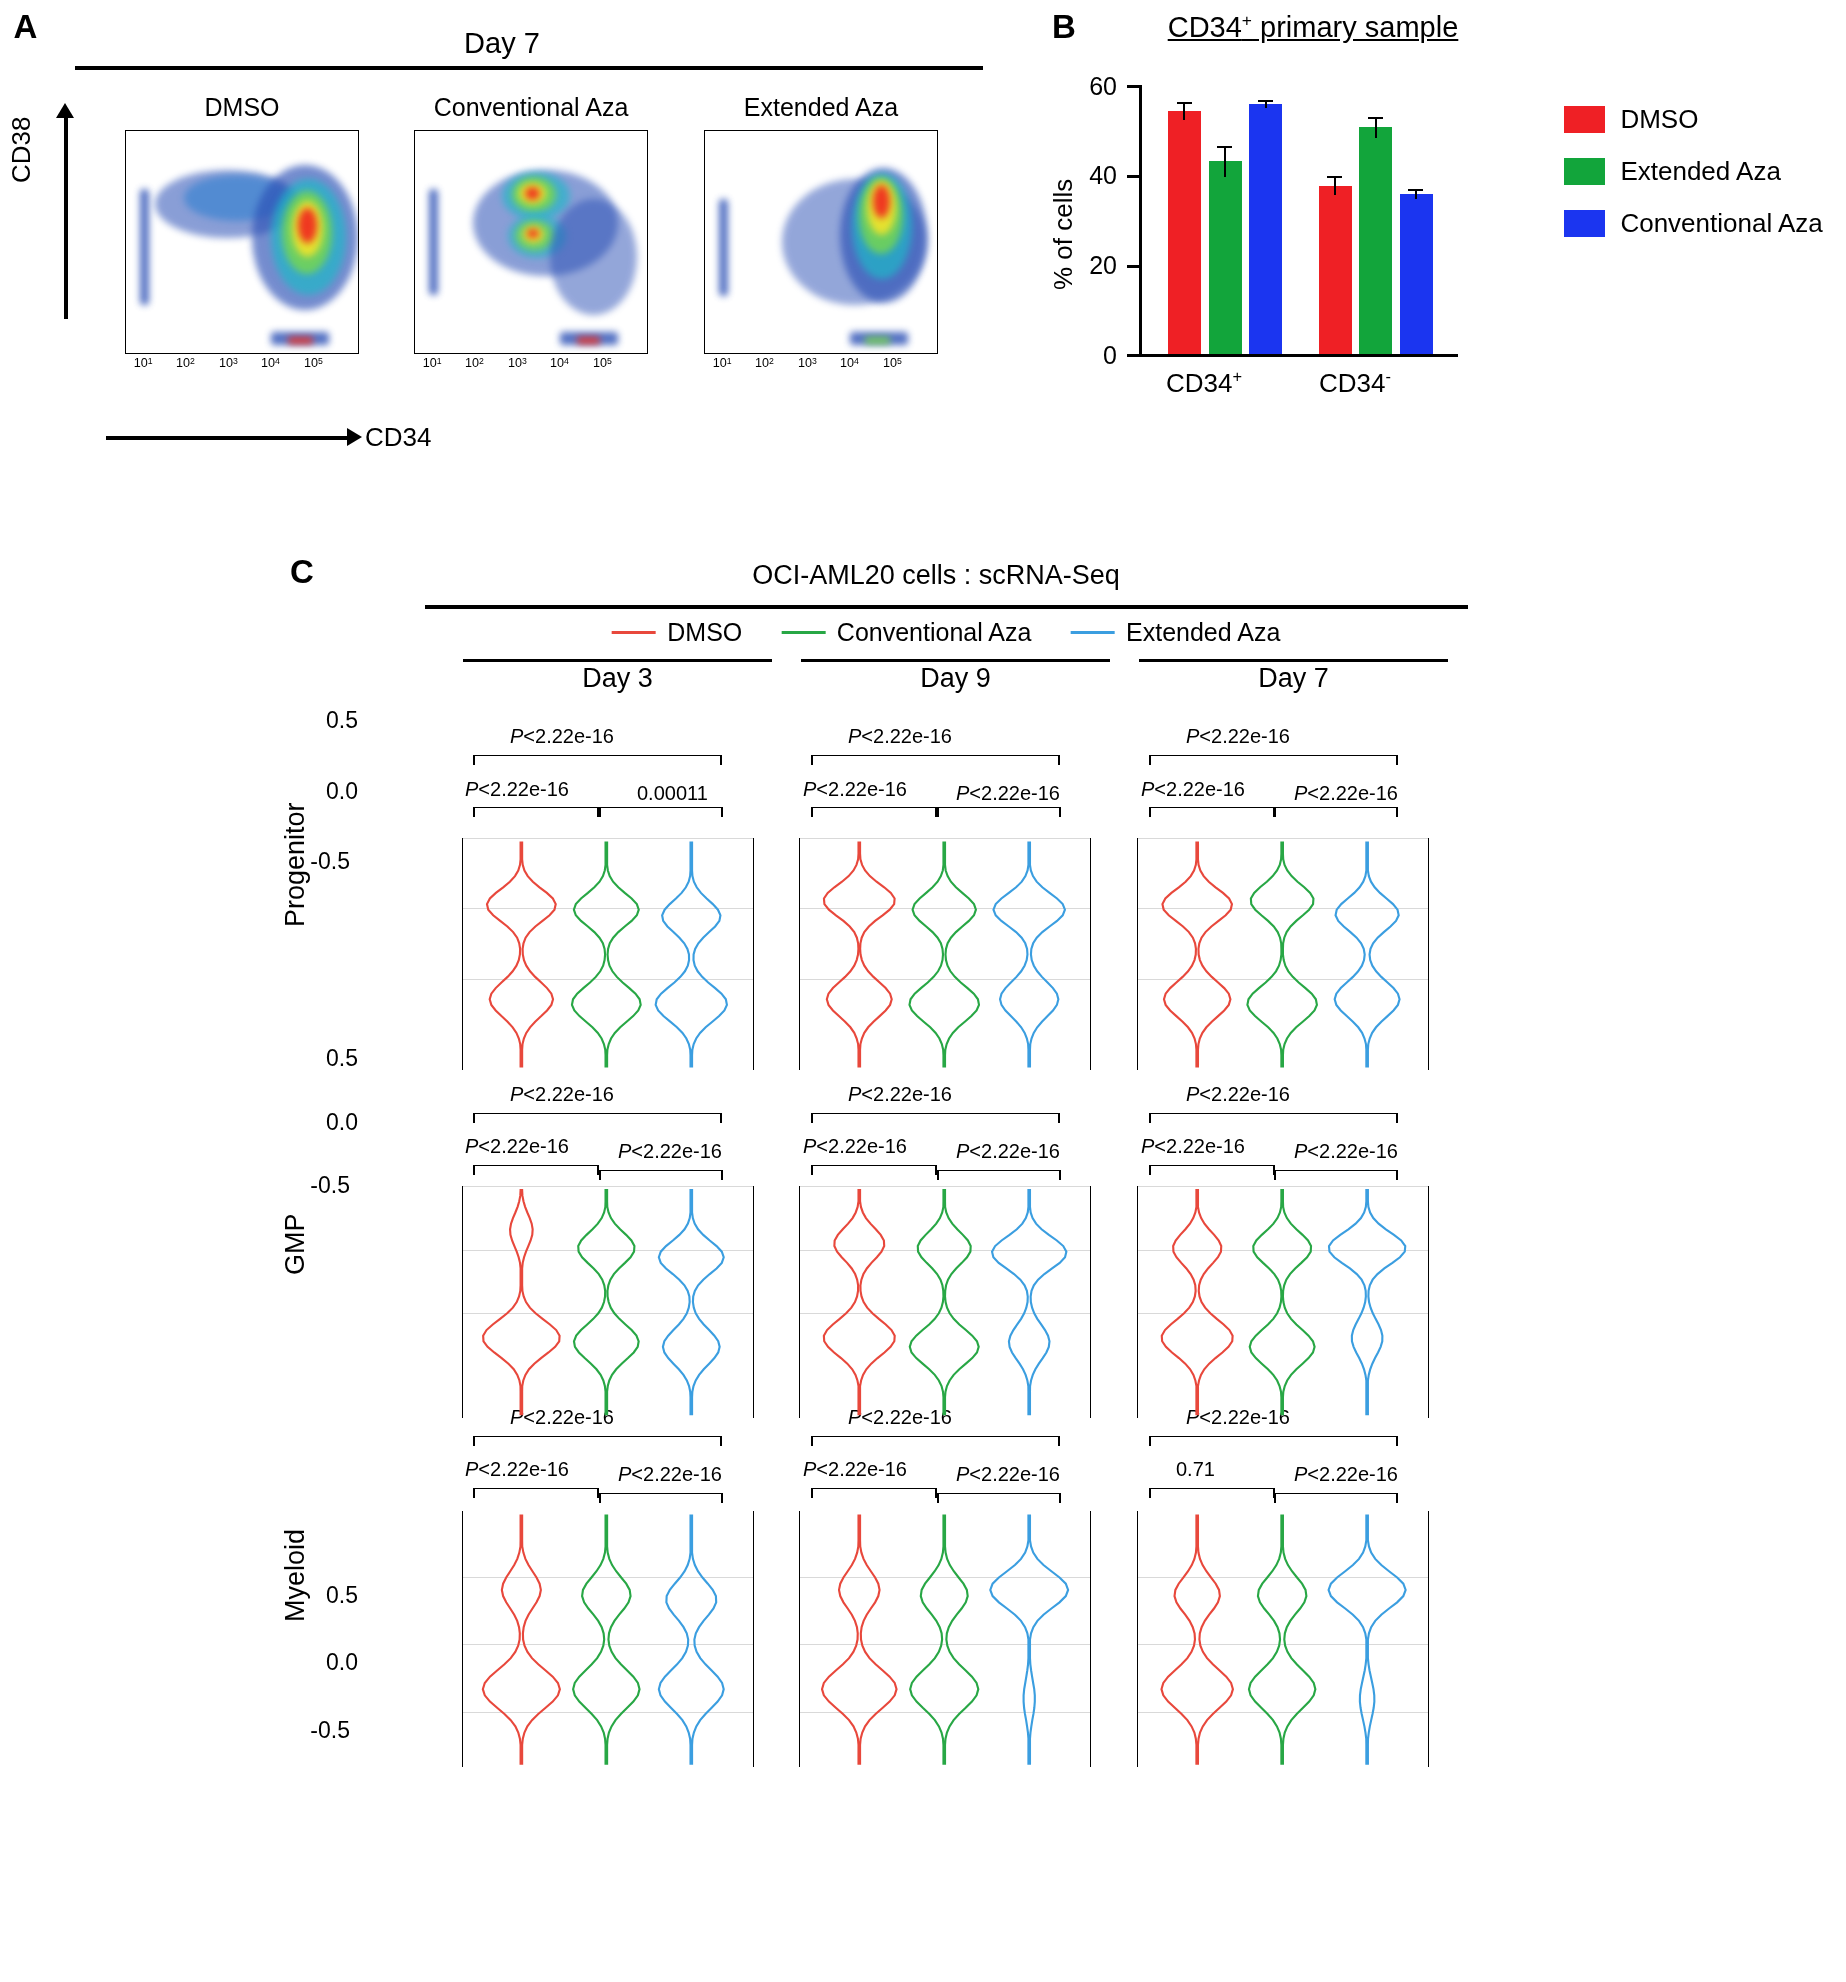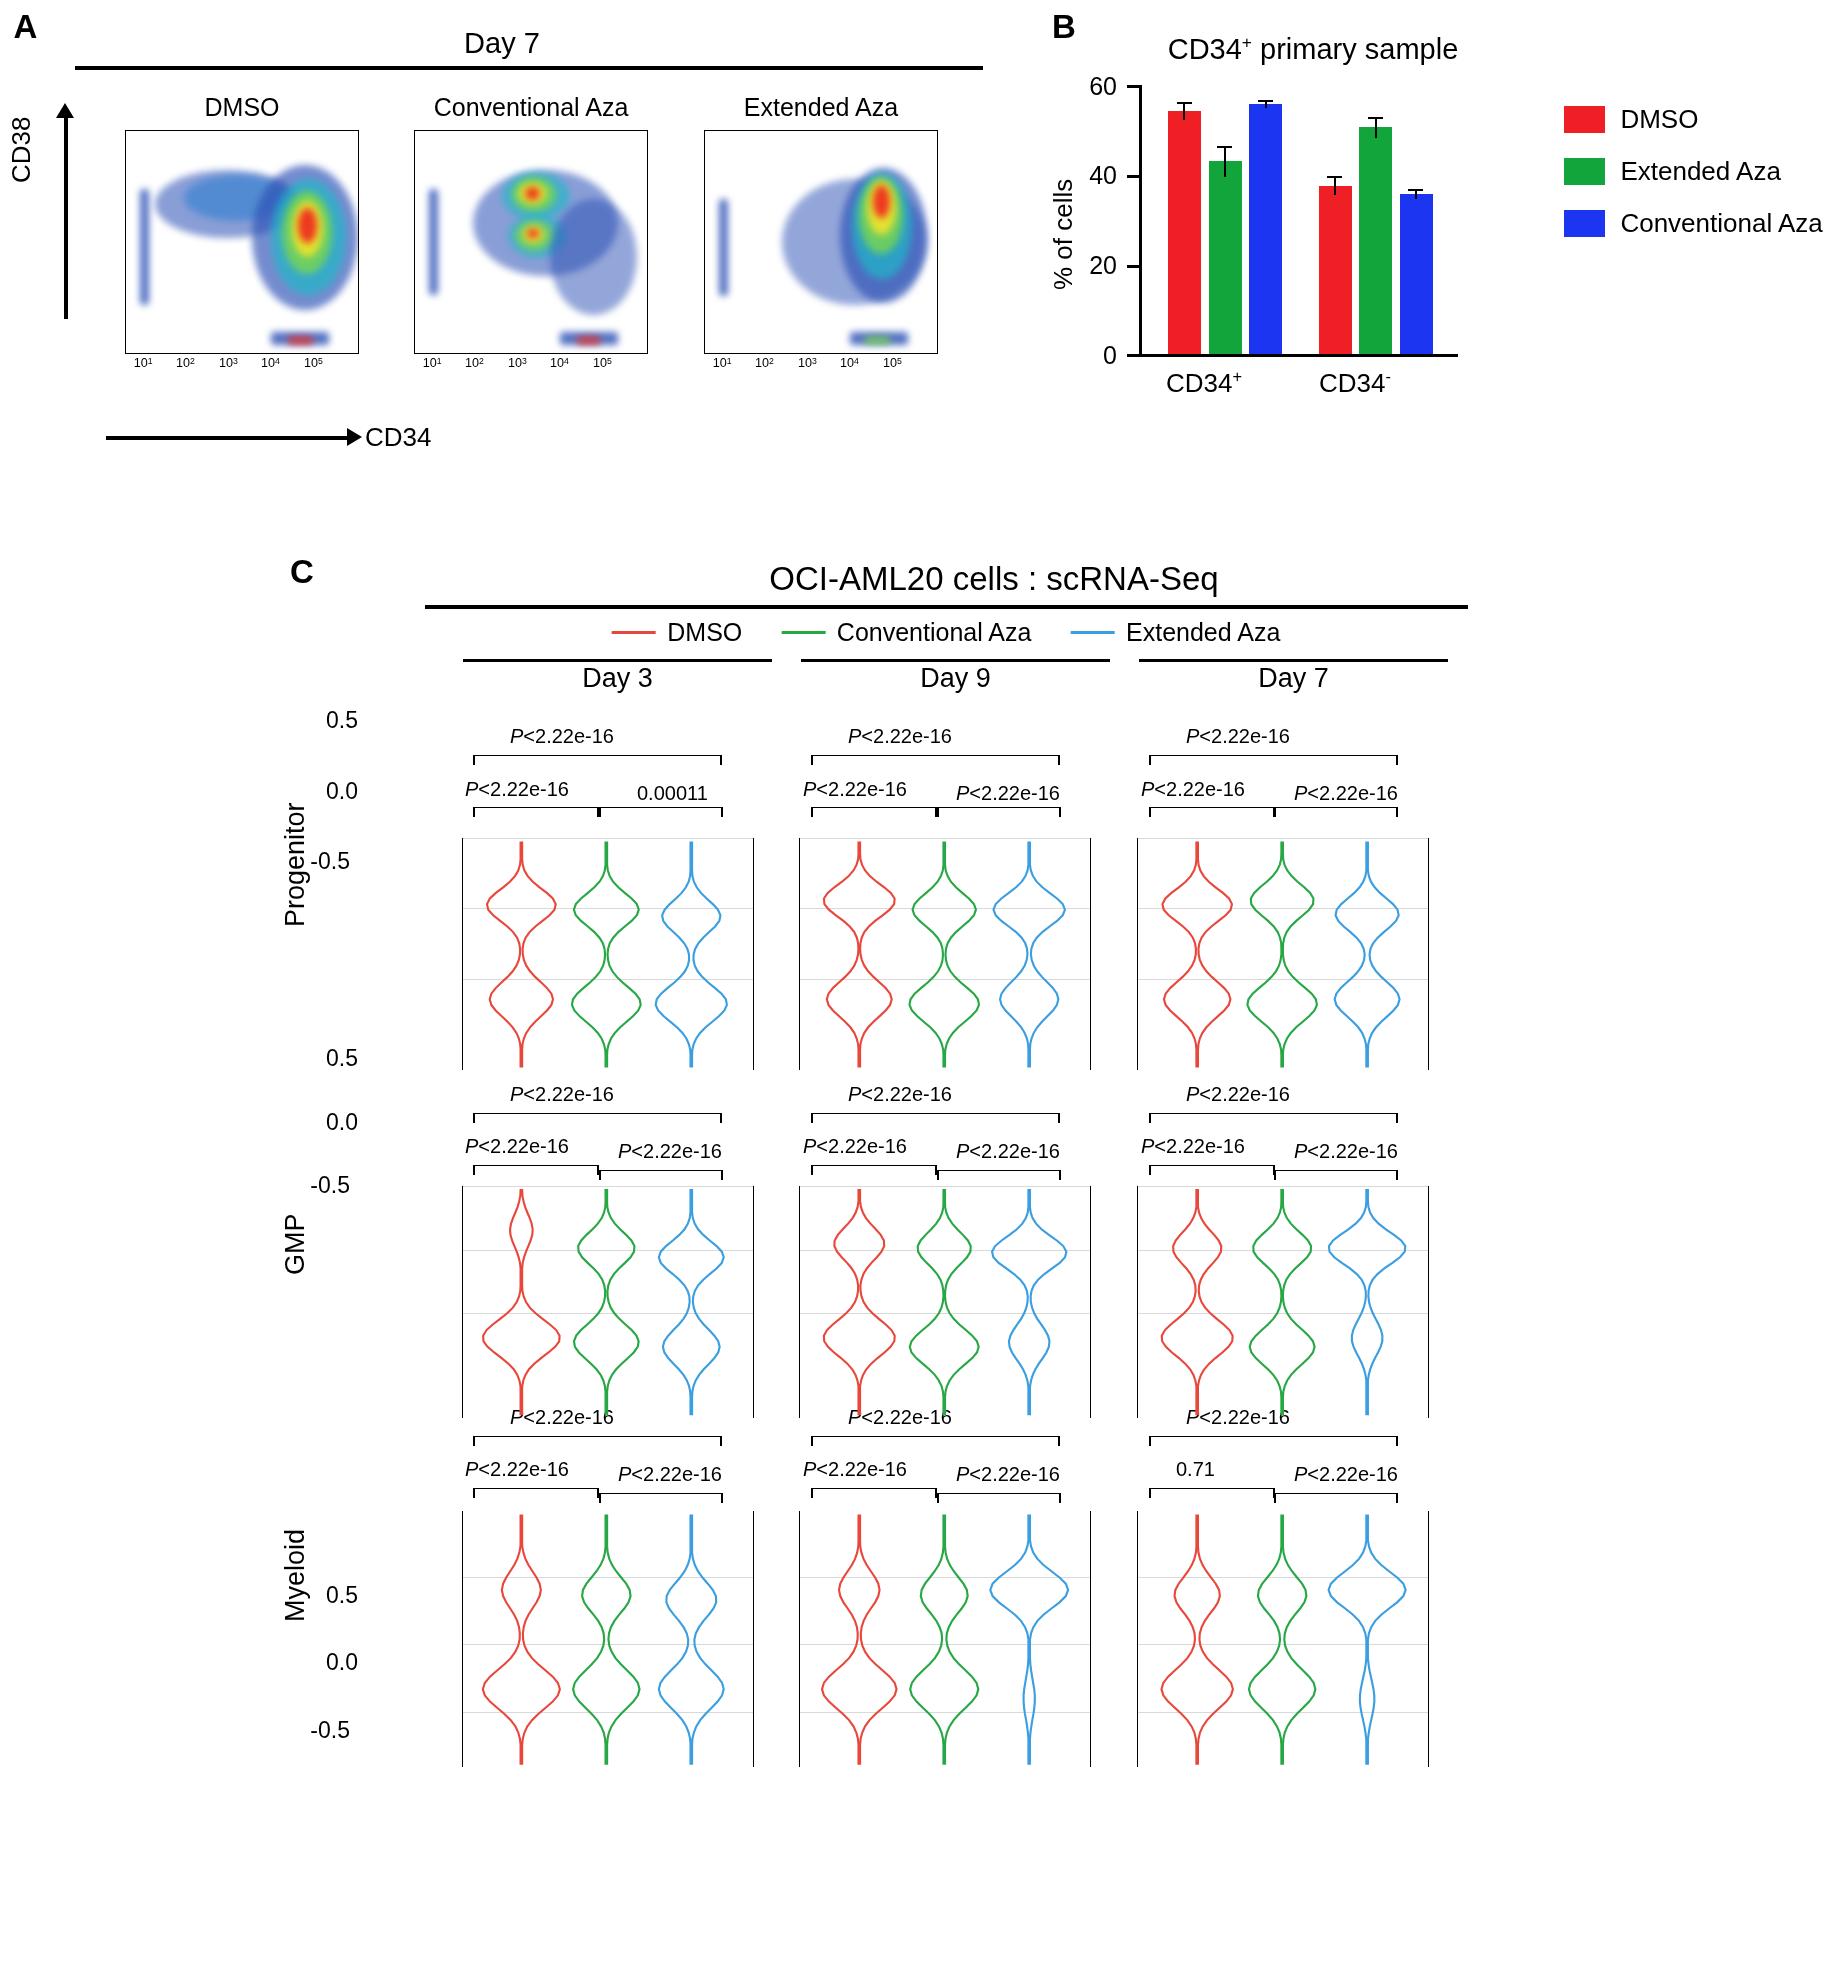--- a/index.html
+++ b/index.html
@@ -62,40 +62,40 @@
   }
   .axis-arrow-x:after{
     content:"";position:absolute;right:-15.4px;top:-7.7px;
     border-top:9.7px solid transparent;border-bottom:9.7px solid transparent;
     border-left:15.4px solid #000;
   }
   #cd34-label{position:absolute;left:365px;top:422px;font-size:26px;}
 
   
   #panelB{position:absolute;left:1023px;top:0;width:823px;height:483px;}
-  #panelB .title{position:absolute;left:290px;top:32px;transform:translateX(-50%);font-size:29px;white-space:nowrap;}
+  #panelB .title{position:absolute;left:290px;top:10px;transform:translateX(-50%);font-size:29px;white-space:nowrap;text-decoration:underline;}
   .bar-plot{position:absolute;left:116px;top:85px;width:377px;height:270px;}
   .bar-axis-line{position:absolute;background:#000;}
   .bar-tick-label{position:absolute;font-size:25px;text-align:right;width:46px;}
   .bar{position:absolute;bottom:0;width:33px;}
   .errbar{position:absolute;width:1.9px;background:#000;}
   .errcap{position:absolute;height:1.9px;width:15.4px;background:#000;}
   .grp-label{position:absolute;font-size:26px;}
   #ylabel-B{
     position:absolute;left:25px;top:290px;font-size:26px;
     transform:rotate(-90deg);transform-origin:left top;white-space:nowrap;
   }
   .legend-B{position:absolute;left:541px;top:104px;font-size:26px;}
   .legend-B .row{display:flex;align-items:center;margin-bottom:21px;}
   .legend-B .sw{width:41px;height:27px;margin-right:15.4px;}
 
   
   #panelC{position:absolute;left:0;top:541px;width:1846px;height:1442px;}
   #panelC .ctitle{
-    position:absolute;left:994px;top:19.3px;transform:translateX(-50%);font-size:33px;white-space:nowrap;
+    position:absolute;left:936px;top:19.3px;transform:translateX(-50%);font-size:27px;white-space:nowrap;
   }
   #panelC .crule{position:absolute;left:425px;top:64px;width:1043px;height:3.9px;background:#000;}
   .c-legend{position:absolute;top:77px;left:946px;transform:translateX(-50%);display:flex;gap:39px;font-size:25px;align-items:center;white-space:nowrap;}
   .c-legend .item{display:flex;align-items:center;gap:11.6px;}
   .c-legend .ln{width:44px;height:3.9px;display:inline-block;}
   .day-head{position:absolute;top:122px;font-size:27px;text-align:center;}
   .day-rule{position:absolute;top:118px;height:2.9px;background:#000;}
 
   .vgrid{position:absolute;border-left:1.9px solid #000;border-right:1.9px solid #000;}
   .row-label{

